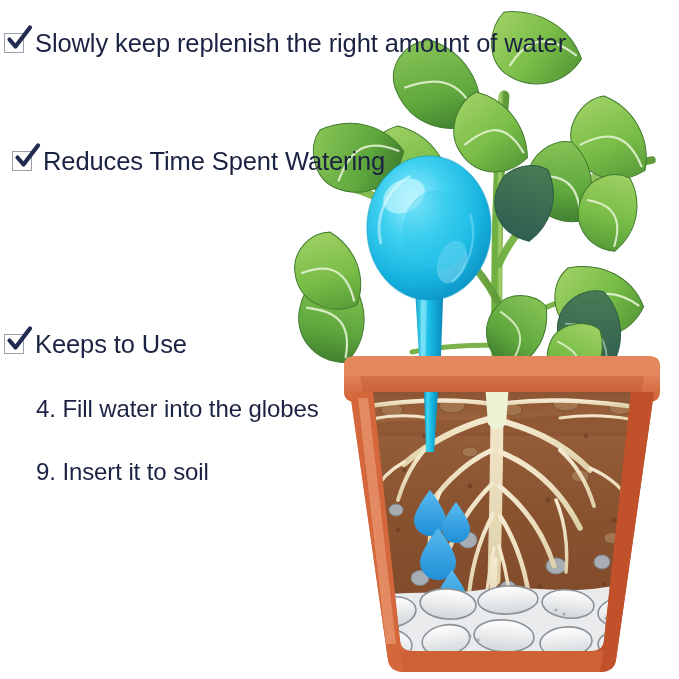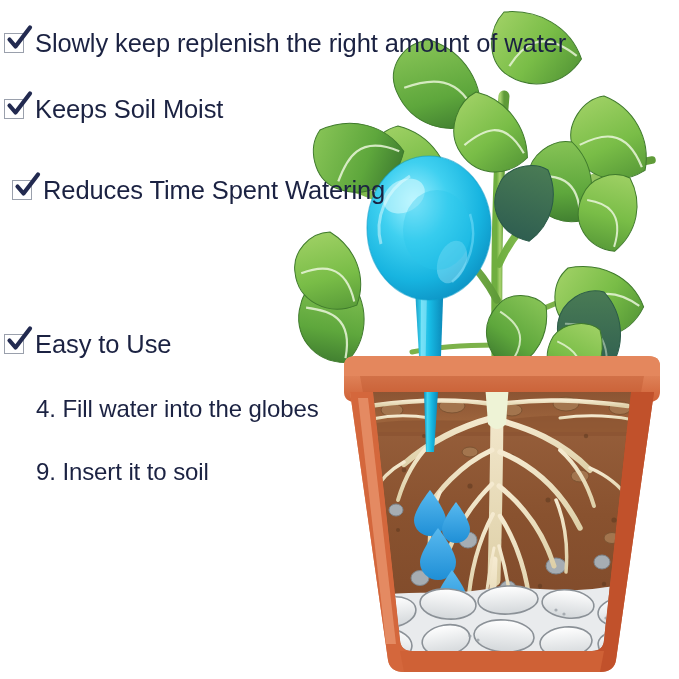--- a/index.html
+++ b/index.html
@@ -23,21 +23,21 @@
   .cbox svg{position:absolute;left:1px;top:-4px;width:28px;height:28px;overflow:visible;}
   .btxt{color:#1b2242;font-size:25.5px;line-height:27px;white-space:nowrap;
         letter-spacing:-0.1px;margin-left:6px;}
 
   .step{position:absolute;color:#1b2242;font-size:24px;line-height:26px;
         white-space:nowrap;letter-spacing:-0.1px;}
 
   
   #b1{left:4px;  top:30px;}
   #b2{left:4px;  top:96px;}
-  #b3{left:4px;  top:177px;padding-left:8px;}
+  #b3{left:4px;  top:148px;padding-left:8px;}
   #b4{left:4px;  top:331px;}
   #s1{left:36px; top:396px;}
   #s2{left:36px; top:459px;}
 </style>
 </head>
 <body>
 
 <div id="stage">
 
   <svg id="art" viewBox="0 0 679 679" xmlns="http://www.w3.org/2000/svg">
@@ -348,47 +348,38 @@
     <div class="bullet" id="b1">
       <span class="cbox">
         <span class="sq"></span>
         <svg viewBox="0 0 28 28" aria-hidden="true">
           <path d="M4.5 13.5 L10.5 20.5 L25 1.5" fill="none" stroke="#222a50" stroke-width="4.2" stroke-linecap="round" stroke-linejoin="round"></path>
         </svg>
       </span>
       <span class="btxt">Slowly keep replenish the right amount of water</span>
     </div>
 
-    <div class="bullet" id="b2">
-      <span class="cbox">
-        <span class="sq"></span>
-        <svg viewBox="0 0 28 28" aria-hidden="true">
-          <path d="M4.5 13.5 L10.5 20.5 L25 1.5" fill="none" stroke="#222a50" stroke-width="4.2" stroke-linecap="round" stroke-linejoin="round"></path>
-        </svg>
-      </span>
-      <span class="btxt">Keeps Soil Moist</span>
-    </div>
 
     <div class="bullet" id="b3">
       <span class="cbox">
         <span class="sq"></span>
         <svg viewBox="0 0 28 28" aria-hidden="true">
           <path d="M4.5 13.5 L10.5 20.5 L25 1.5" fill="none" stroke="#222a50" stroke-width="4.2" stroke-linecap="round" stroke-linejoin="round"></path>
         </svg>
       </span>
       <span class="btxt">Reduces Time Spent Watering</span>
     </div>
 
     <div class="bullet" id="b4">
       <span class="cbox">
         <span class="sq"></span>
         <svg viewBox="0 0 28 28" aria-hidden="true">
           <path d="M4.5 13.5 L10.5 20.5 L25 1.5" fill="none" stroke="#222a50" stroke-width="4.2" stroke-linecap="round" stroke-linejoin="round"></path>
         </svg>
       </span>
-      <span class="btxt">Easy to Use</span>
+      <span class="btxt">Keeps to Use</span>
     </div>
 
     <div class="step" id="s1">4. Fill water into the globes</div>
     <div class="step" id="s2">9. Insert it to soil</div>
   </div>
 
 </div>
 
 </body></html>

